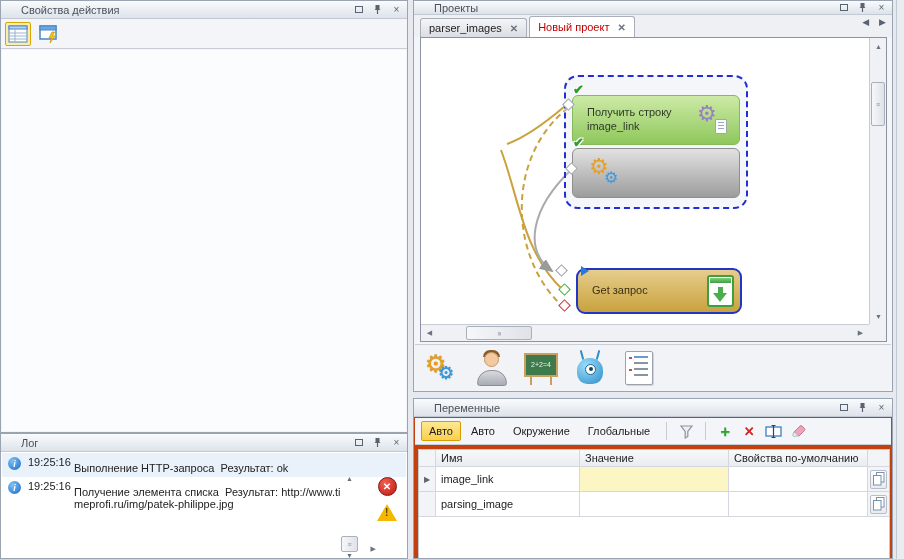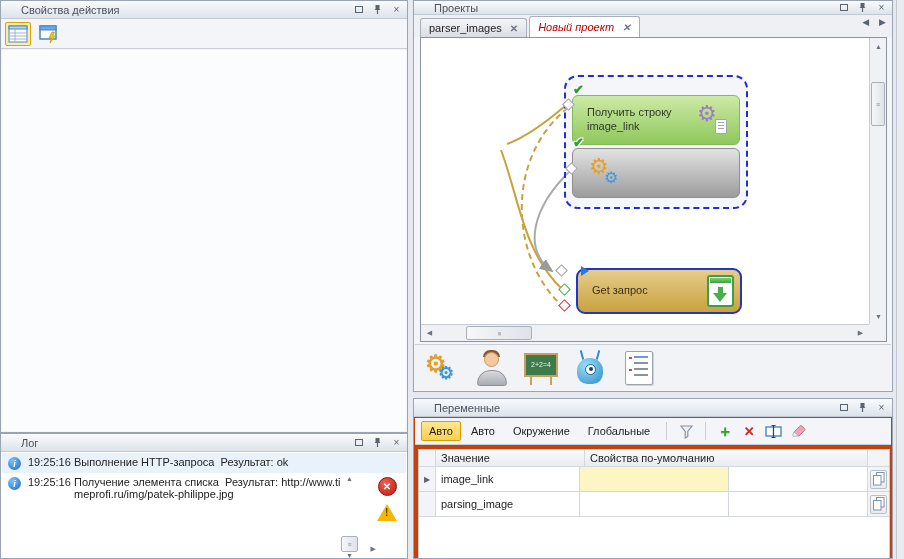--- a/index.html
+++ b/index.html
@@ -34,37 +34,37 @@
   #props-content { position:absolute; left:1px; right:1px; top:49px; bottom:1px; background:#fbfcfe; }
 
   
   #panel-log { left:0; top:433px; width:408px; height:126px; background:#fff; }
   #log-body { position:absolute; left:1px; right:1px; top:19px; bottom:1px; background:#fff; }
   .log-row { display:flex; align-items:flex-start; padding:3px 4px 3px 6px; }
   .log-row.hl { background:#e9f2fb; }
   .info-ico { width:13px; height:13px; border-radius:50%; background:radial-gradient(circle at 35% 30%,#7ec2f4,#1668c8);
     color:#fff; font-size:9px; font-weight:bold; font-style:italic; display:flex; align-items:center; justify-content:center; flex:0 0 13px; margin-top:1px; }
   .log-time { width:46px; flex:0 0 46px; margin-left:7px; }
-  .log-text { width:272px; white-space:pre-wrap; word-break:break-all; }
+  .log-text { width:272px; white-space:pre-wrap; word-break:break-all;margin-top:6px; }
   #log-vsb { position:absolute; right:48px; top:22px; width:17px; height:84px; display:flex; flex-direction:column; }
   #log-vsb .mid { flex:1; }
   #log-sidebtns { position:absolute; right:8px; top:24px; width:22px; display:flex; flex-direction:column; gap:8px; align-items:center; }
   .stop-ico { width:19px; height:19px; border-radius:50%; background:radial-gradient(circle at 35% 30%,#f06050,#c01810);
     color:#fff; font-size:10px; font-weight:bold; display:flex; align-items:center; justify-content:center; border:1px solid #8a0f08; }
   .warn-ico { width:0; height:0; border-left:10px solid transparent; border-right:10px solid transparent;
     border-bottom:17px solid #f5b800; position:relative; }
   .warn-ico::after { content:"!"; position:absolute; left:-2px; top:3px; font-size:10px; font-weight:bold; color:#5a4200; }
   #log-hright { position:absolute; right:30px; bottom:4px; }
 
   
   #panel-projects { left:413px; top:0; width:480px; height:392px; }
   #tabbar { position:absolute; left:0; right:0; top:14px; height:22px; display:flex; align-items:flex-end; padding-left:6px; background:#eef0f4; }
   .tab { display:flex; align-items:center; gap:8px; padding:0 8px; height:19px; border:1px solid #a8afba; border-bottom:none;
     background:linear-gradient(#f4f5f7,#d9dde3); border-radius:3px 3px 0 0; margin-right:2px; }
-  .tab.active { background:#fff; height:21px; color:#c00000;font-style:italic; }
+  .tab.active { background:#fff; height:21px; color:#c00000; }
   .tab-x { color:#6a7480; font-weight:bold; font-size:10px; }
   #tab-scroll { position:absolute; right:6px; top:16px; display:flex; gap:10px; color:#5a6470; font-size:9px; }
 
   
   #canvas-wrap { position:absolute; left:6px; top:36px; width:467px; height:305px; border:1px solid #8a93a2; background:#fff; }
   #canvas { position:absolute; left:0; top:0; right:17px; bottom:17px; overflow:hidden; }
   #canvas svg.wires { position:absolute; left:0; top:0; }
   #vscroll { position:absolute; right:0; top:0; bottom:17px; width:17px; display:flex; flex-direction:column; }
   #vscroll .mid { flex:1; position:relative; }
   #vscroll .sb-thumb { position:absolute; left:1px; right:1px; top:28px; height:44px; }
@@ -440,20 +440,21 @@
       <span class="mini-btn">
         <svg width="17" height="14" viewBox="0 0 17 14">
           <path d="M5 8 L11 2 a1.5 1.5 0 0 1 2 0 l2.5 2.5 a1.5 1.5 0 0 1 0 2 L10 12" fill="#eda3b8" stroke="#b86a84" stroke-width="0.8"></path>
           <path d="M5 8 L10 12 L6.5 12 a2 2 0 0 1 -2.8 -0.6 z" fill="#f2f2f4" stroke="#9aa0aa" stroke-width="0.8"></path>
         </svg>
       </span>
     </div>
     <div id="vars-table">
       <div class="vrow header">
         <span class="vcell c-gutter"></span>
+        <span class="vcell c-name">Имя</span>
         <span class="vcell c-value">Значение</span>
         <span class="vcell c-default">Свойства по-умолчанию</span>
         <span class="vcell c-copy"></span>
       </div>
       <div class="vrow">
         <span class="vcell c-gutter">▶</span>
         <span class="vcell c-name">image_link</span>
         <span class="vcell c-value cell-hl"></span>
         <span class="vcell c-default"></span>
         <span class="vcell c-copy">

